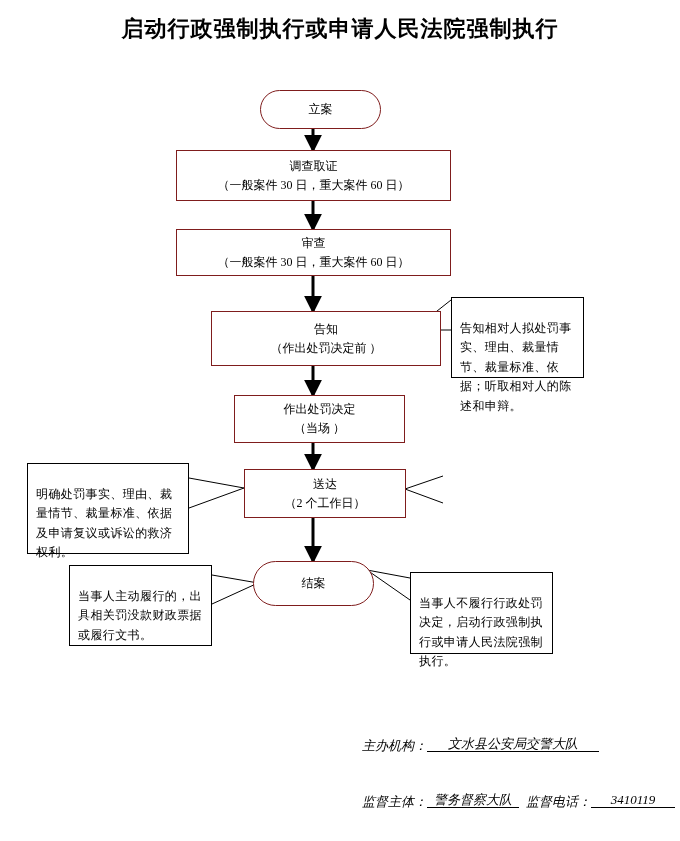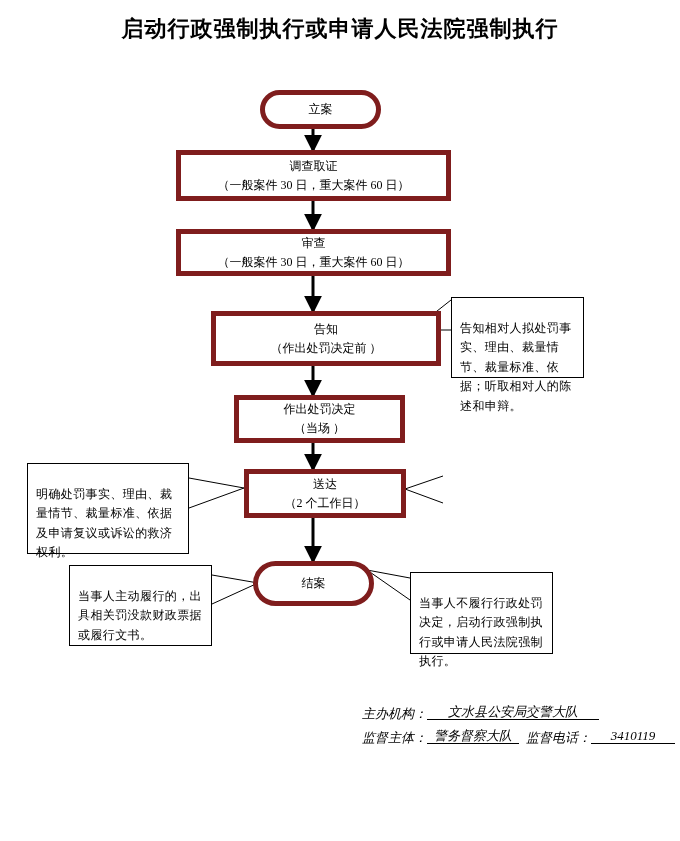--- a/index.html
+++ b/index.html
@@ -30,21 +30,21 @@
     font-size: 22px;
     font-weight: bold;
     letter-spacing: 1px;
     font-family: "Liberation Sans", "DejaVu Sans", sans-serif;
   }
 
   
   .node {
     position: absolute;
     box-sizing: border-box;
-    border: 5px solid #7f1d1d;
+    border: 1px solid #7f1d1d;
     background: #ffffff;
     display: flex;
     flex-direction: column;
     align-items: center;
     justify-content: center;
     text-align: center;
     font-size: 12px;
     line-height: 1.55;
   }
   .node.round {
@@ -88,20 +88,21 @@
     display: flex;
     align-items: flex-end;
   }
   .footer-row + .footer-row { margin-top: 9px; }
   .f-label { }
   .f-value {
     border-bottom: 1px solid #000000;
     display: inline-block;
     text-align: center;
     padding-bottom: 1px;
+    margin-top: 32px;
   }
   .f-gap { display: inline-block; width: 7px; }
   #org-value { width: 172px; }
   #sup-value { width: 92px; }
   #tel-value { width: 84px; }
 </style>
 </head>
 <body>
 
 <div id="page">

